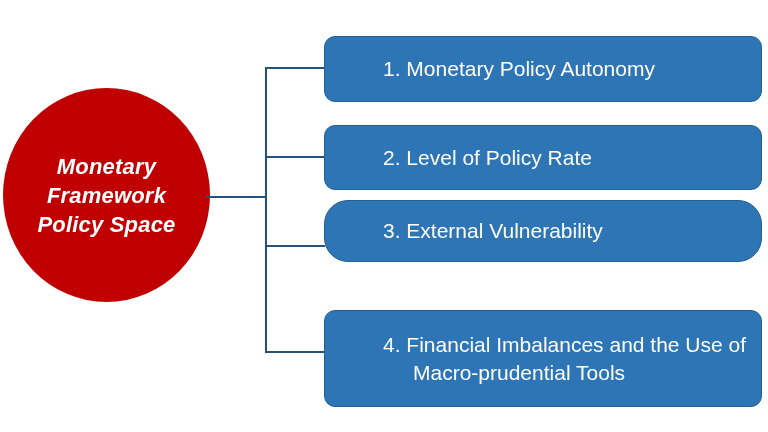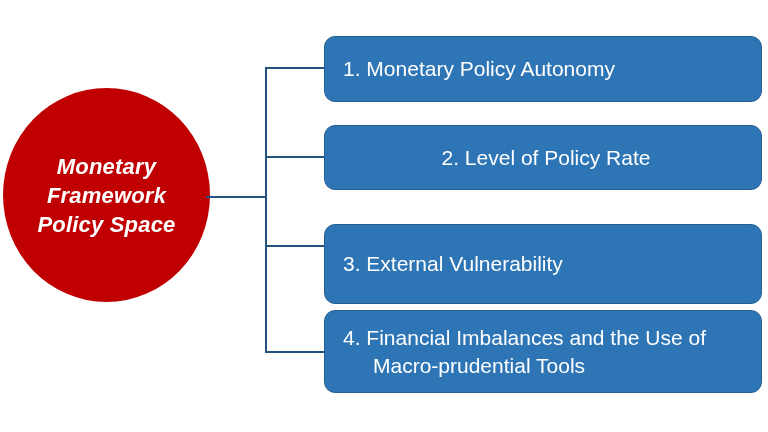--- a/index.html
+++ b/index.html
@@ -64,28 +64,29 @@
     background:var(--box-fill);
     border:1.5px solid var(--box-border);
     border-radius:11px;
     display:flex;
     align-items:center;
     color:var(--box-text);
     font-size:21px;
     line-height:28px;
   }
   .box1{top:36px;  height:66px;}
-  .box2{top:125px; height:65px;justify-content:center;}
-  .box3{top:224px; height:80px;}
-  .box4{top:310px; height:83px;}
+  .box2{top:125px; height:65px;}
+  .box3{top:200px; height:62px;border-radius:24px;}
+  .box4{top:310px; height:97px;}
   .box-label{
     display:block;
     padding-left:48px;
     padding-right:12px;
     text-indent:-30px; 
+    margin-left:40px;
   }
 </style>
 </head>
 <body>
 
 <div class="canvas">
 
   <div class="circle">
     <div class="circle-text">
       <div>Monetary</div>

